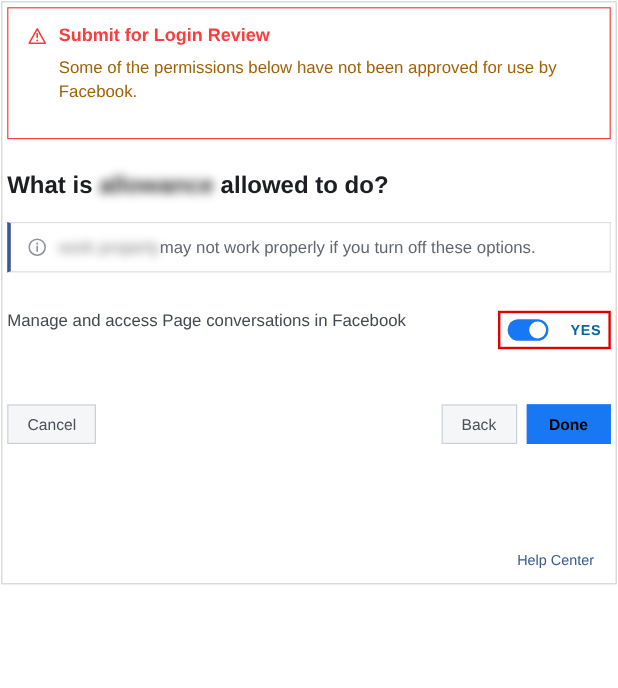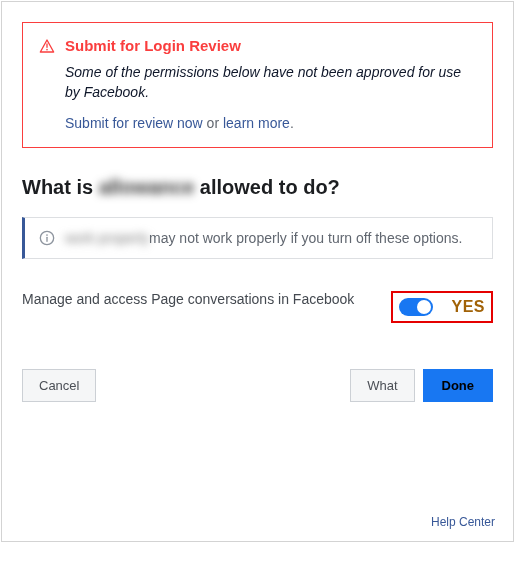--- a/index.html
+++ b/index.html
@@ -6,48 +6,47 @@
     body {
       font-family: Helvetica, Arial, sans-serif;
       background: #fff;
       width: 515px;
       height: 573px;
       position: relative;
     }
     .container {
       border: 1px solid #d3d3d3;
       width: 513px;
-      height: 541px;
+      height: 486px;
       margin: 1px;
-      padding: 20px;
+      padding: 4px;
       position: relative;
     }
     .alert-box {
       border: 1px solid #fa3e3e;
       padding: 14px 16px 16px 16px;
       margin-bottom: 28px;
     }
     .alert-header {
       display: flex;
       align-items: center;
       margin-bottom: 8px;
     }
     .alert-title {
       color: #fa3e3e;
       font-weight: bold;
       font-size: 15px;
       margin-left: 10px;
     }
     .alert-body {
-      color: #0f172a;
+      color: #a16207;
       font-size: 14px;
       line-height: 1.45;
       margin-left: 26px;
       margin-bottom: 12px;
-      font-style: italic;
     }
     .alert-links {
       margin-left: 26px;
       font-size: 14px;
       color: #616770;
     }
     .alert-links a {
       color: #385898;
       text-decoration: none;
     }
@@ -106,22 +105,22 @@
     }
     .toggle::after {
       content:"";
       width:14px; height:14px;
       background:#fff;
       border-radius:50%;
       position:absolute;
       top:2px; right:2px;
     }
     .toggle-label {
-      color:#a16207;
-      font-size:16px;
+      color:#0369a1;
+      font-size:12px;
       font-weight:bold;
       letter-spacing:0.5px;
       margin-left:12px;
     }
     .btn-row {
       display:flex;
       justify-content:space-between;
     }
     .btn-group-right { display:flex; gap:8px; }
     .btn {
@@ -157,23 +156,20 @@
   <div class="alert-box">
     <div class="alert-header">
       <svg width="16" height="16" viewBox="0 0 24 24">
         <path fill="none" stroke="#fa3e3e" stroke-width="2" stroke-linejoin="round" d="M12 3 L22 21 L2 21 Z"></path>
         <line x1="12" y1="9" x2="12" y2="14" stroke="#fa3e3e" stroke-width="2" stroke-linecap="round"></line>
         <circle cx="12" cy="17.5" r="1.2" fill="#fa3e3e"></circle>
       </svg>
       <span class="alert-title">Submit for Login Review</span>
     </div>
     <div class="alert-body">Some of the permissions below have not been approved for use by Facebook.</div>
-    <div class="alert-links">
-      <a href="#">Submit for review now</a><span> or </span><a href="#">learn more</a><span>.</span>
-    </div>
   </div>
 
   <h2 class="heading">
     <span>What is </span><span class="blurred">allowance</span> <span>allowed to do?</span>
   </h2>
 
   <div class="info-bar">
     <svg class="info-icon" width="16" height="16" viewBox="0 0 24 24">
       <circle cx="12" cy="12" r="10" fill="none" stroke="#8d949e" stroke-width="2"></circle>
       <circle cx="12" cy="7.5" r="1.3" fill="#8d949e"></circle>
@@ -190,20 +186,20 @@
     </div>
     <div class="toggle-highlight">
       <div class="toggle"></div>
       <span class="toggle-label">YES</span>
     </div>
   </div>
 
   <div class="btn-row">
     <button class="btn">Cancel</button>
     <div class="btn-group-right">
-      <button class="btn">What</button>
+      <button class="btn">Back</button>
       <button class="btn btn-primary">Done</button>
     </div>
   </div>
 
   <a href="#" class="help-link">Help Center</a>
 
 </div>
 
 </body></html>

